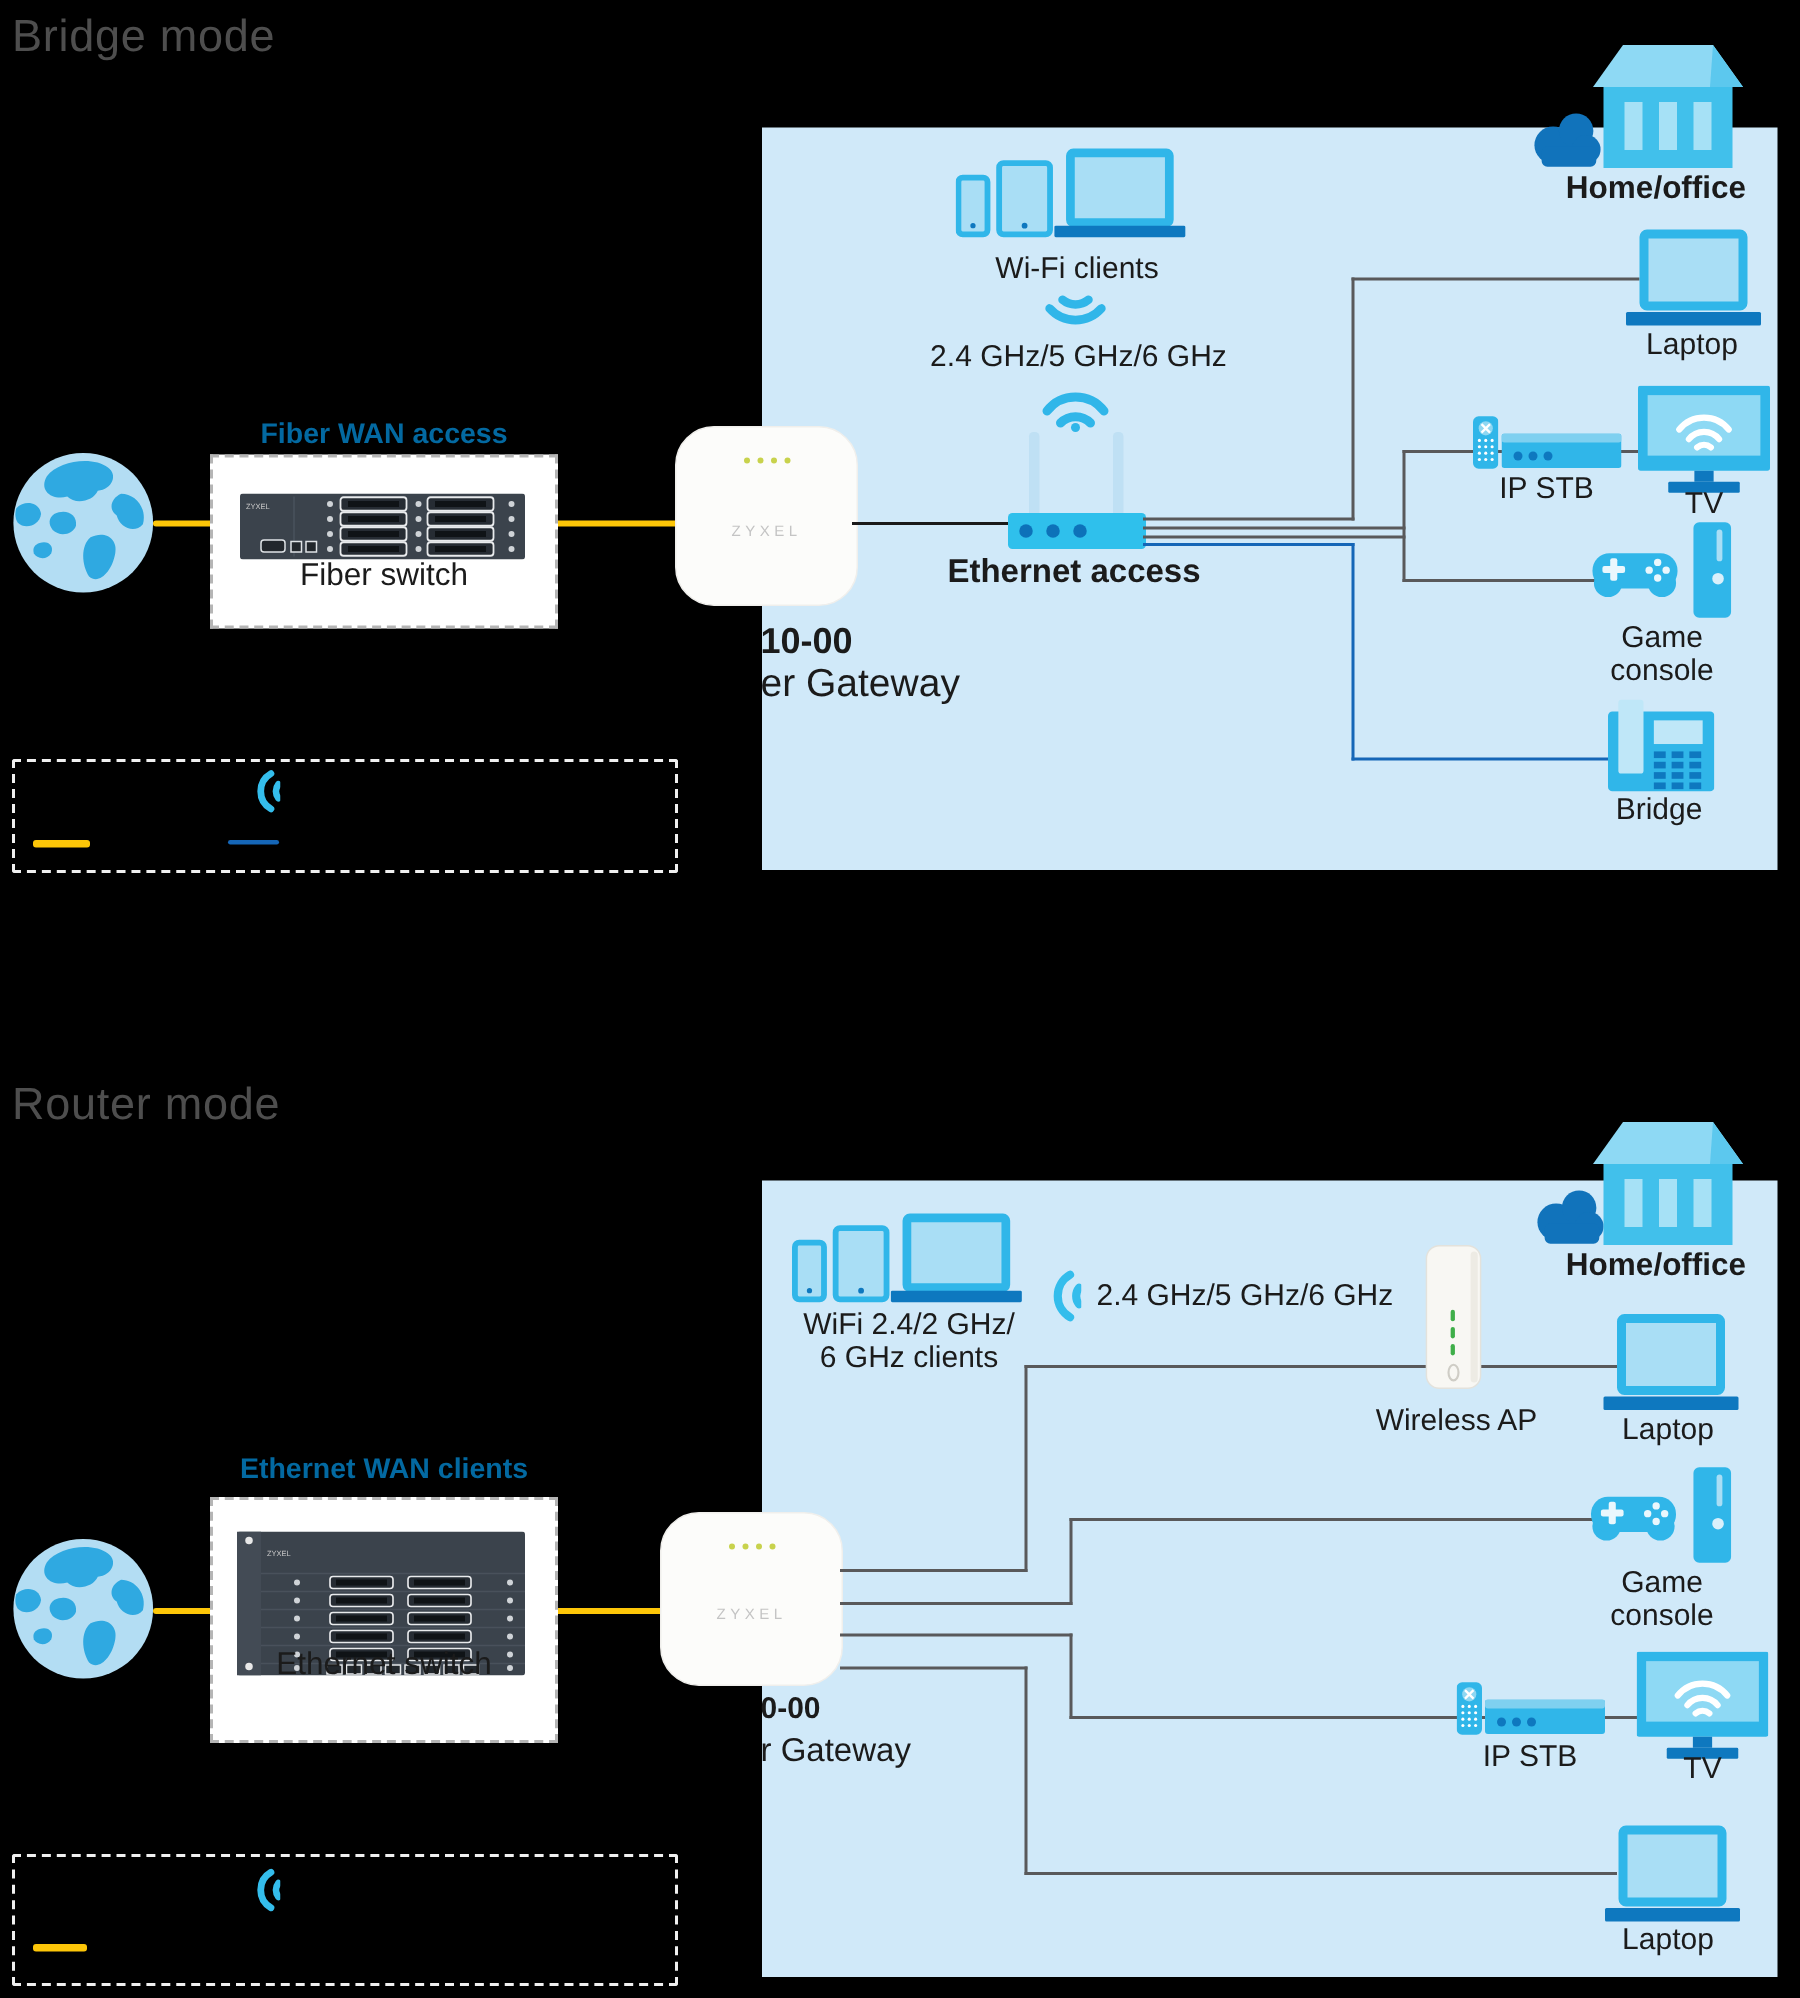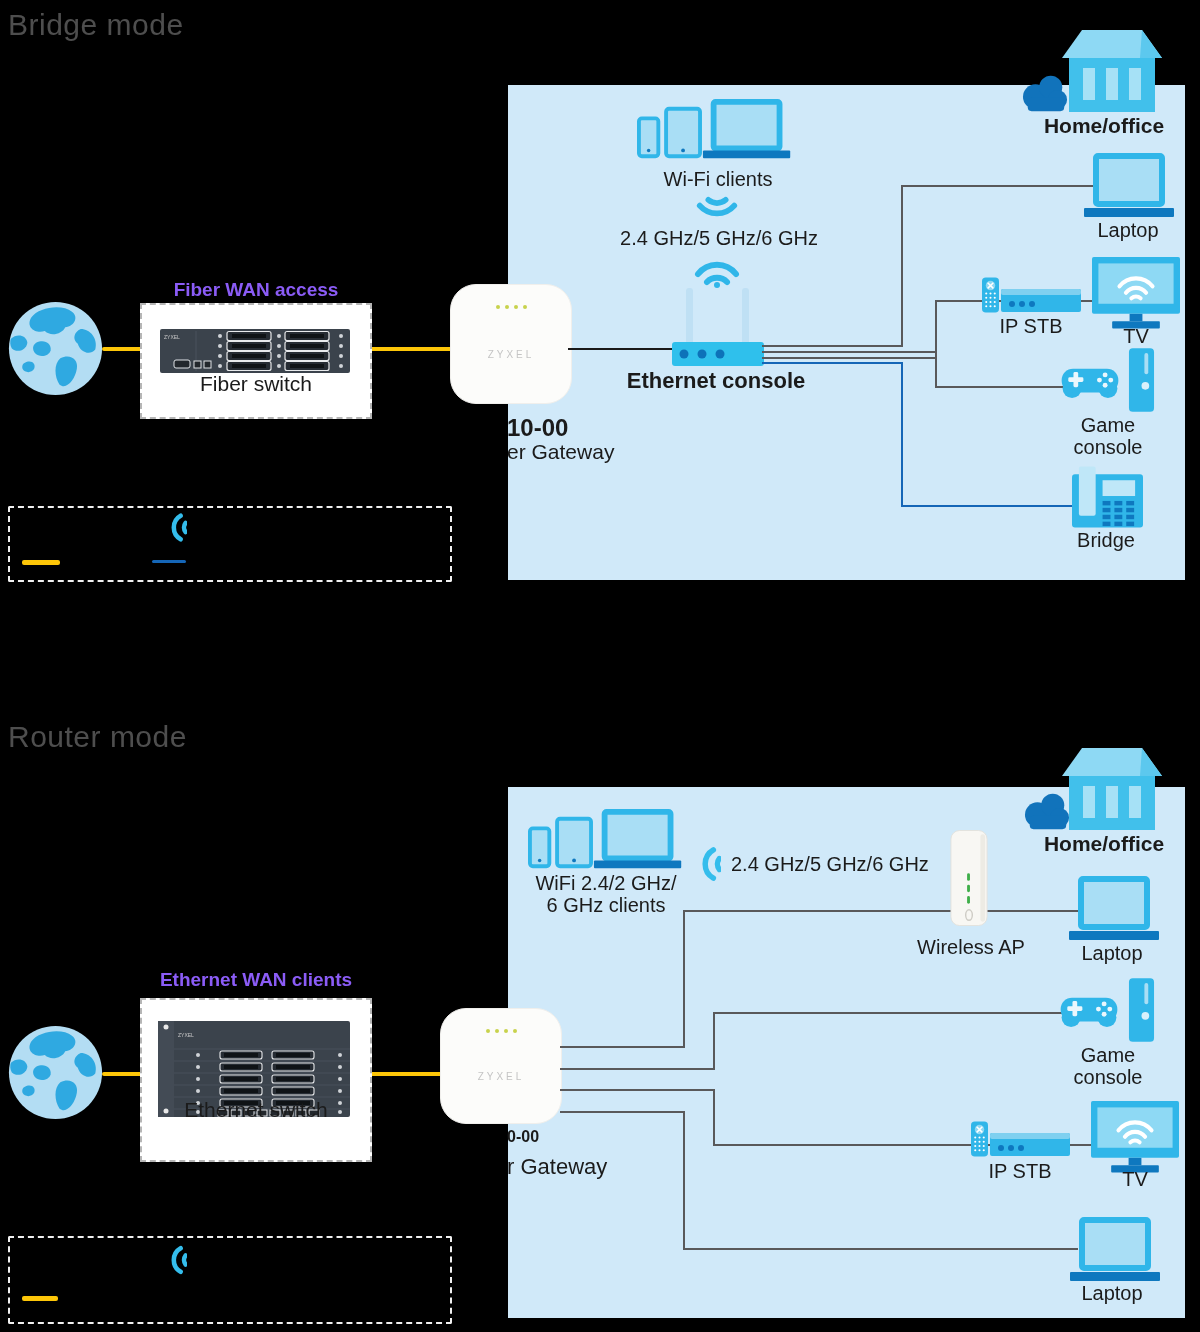--- a/index.html
+++ b/index.html
@@ -9,21 +9,21 @@
   .panel{position:absolute;background:#d0e9f9;}
   .hline{position:absolute;height:2px;background:#59595b;}
   .vline{position:absolute;width:2px;background:#59595b;}
   .bline{background:#1566b7;}
   .kline{background:#1a1a1a;}
   .yline{position:absolute;height:4px;background:#fdc608;border-radius:2px;}
   .lbl{position:absolute;color:#1b1b1b;font-size:20px;white-space:nowrap;
        transform:translateX(-50%);text-align:left;}
   .lbl.b{font-weight:bold;}
   .lbl.left{transform:none;text-align:left;}
-  .heading{position:absolute;color:#8b5cf6;font-weight:bold;font-size:19px;
+  .heading{position:absolute;color:#0369a1;font-weight:bold;font-size:19px;
            white-space:nowrap;transform:translateX(-50%);}
   .section-title{position:absolute;color:#4e4e4e;font-size:30px;font-weight:400;letter-spacing:.5px;}
   .wanbox{position:absolute;background:#fff;border:2px dashed #b5b5b5;}
   .legend{position:absolute;border:2px dashed #f0f0f0;border-radius:2px;}
   .zydev{position:absolute;background:#fcfcfa;border:1px solid #f0efec;border-radius:26px;}
   .zydev .leds{position:absolute;top:20px;left:0;width:100%;display:flex;justify-content:center;gap:5px;}
   .zydev .leds i{width:4px;height:4px;border-radius:50%;background:#c8d24c;}
   .zydev .brand{position:absolute;top:54%;left:0;width:100%;text-align:center;
                 font-size:10px;letter-spacing:3px;color:#c4c4c4;}
   .ysample{position:absolute;height:5px;background:#fdc608;border-radius:2px;}
@@ -329,40 +329,40 @@
   <div class="zydev" style="left:450px;top:284px;width:120px;height:118px">
     <div class="leds">
         <i></i>
         <i></i>
         <i></i>
         <i></i>
       </div>
     <div class="brand">ZYXEL</div>
   </div>
   <div class="lbl b left" style="left:507px;top:414px;font-size:24px">10-00</div>
-  <div class="lbl left" style="left:507px;top:440px;font-size:21px">er Gateway</div>
+  <div class="lbl left" style="left:507px;top:440px;font-size:26px">er Gateway</div>
 
   <div class="hline kline" style="left:568px;top:348px;width:106px"></div>
 
   <svg class="abs" style="left:637px;top:98px" width="160" height="68">
       <use href="#clients"></use>
     </svg>
   <div class="lbl" style="left:718px;top:168px">Wi-Fi clients</div>
   <svg class="abs" style="left:694px;top:196px" width="46" height="25">
       <use href="#wifidown"></use>
     </svg>
   <div class="lbl" style="left:719px;top:227px">2.4 GHz/5 GHz/6 GHz</div>
   <svg class="abs" style="left:693px;top:254px" width="48" height="34">
       <use href="#wifiup"></use>
     </svg>
 
   <svg class="abs" style="left:672px;top:288px" width="92" height="78">
       <use href="#gateway"></use>
     </svg>
-  <div class="lbl b" style="left:716px;top:368px;font-size:22px">Ethernet console</div>
+  <div class="lbl b" style="left:716px;top:368px;font-size:22px">Ethernet access</div>
 
   <div class="hline" style="left:762px;top:345px;width:141px"></div>
   <div class="vline" style="left:901px;top:185px;height:162px"></div>
   <div class="hline" style="left:901px;top:185px;width:192px"></div>
   <div class="hline" style="left:762px;top:351px;width:175px"></div>
   <div class="hline" style="left:762px;top:357px;width:175px"></div>
   <div class="vline" style="left:935px;top:300px;height:88px"></div>
   <div class="hline" style="left:935px;top:300px;width:165px"></div>
   <div class="hline" style="left:935px;top:386px;width:135px"></div>
   <div class="hline bline" style="left:762px;top:362px;width:141px"></div>
@@ -435,21 +435,21 @@
 
   <div class="zydev" style="left:440px;top:1008px;width:120px;height:114px">
     <div class="leds">
         <i></i>
         <i></i>
         <i></i>
         <i></i>
       </div>
     <div class="brand">ZYXEL</div>
   </div>
-  <div class="lbl b left" style="left:507px;top:1128px;font-size:16px">0-00</div>
+  <div class="lbl b left" style="left:507px;top:1128px;font-size:20px">0-00</div>
   <div class="lbl left" style="left:507px;top:1154px;font-size:22px">r Gateway</div>
 
   <div class="hline" style="left:560px;top:1046px;width:125px"></div>
   <div class="vline" style="left:683px;top:910px;height:138px"></div>
   <div class="hline" style="left:683px;top:910px;width:395px"></div>
   <div class="hline" style="left:560px;top:1068px;width:155px"></div>
   <div class="vline" style="left:713px;top:1012px;height:58px"></div>
   <div class="hline" style="left:713px;top:1012px;width:353px"></div>
   <div class="hline" style="left:560px;top:1089px;width:155px"></div>
   <div class="vline" style="left:713px;top:1089px;height:57px"></div>

